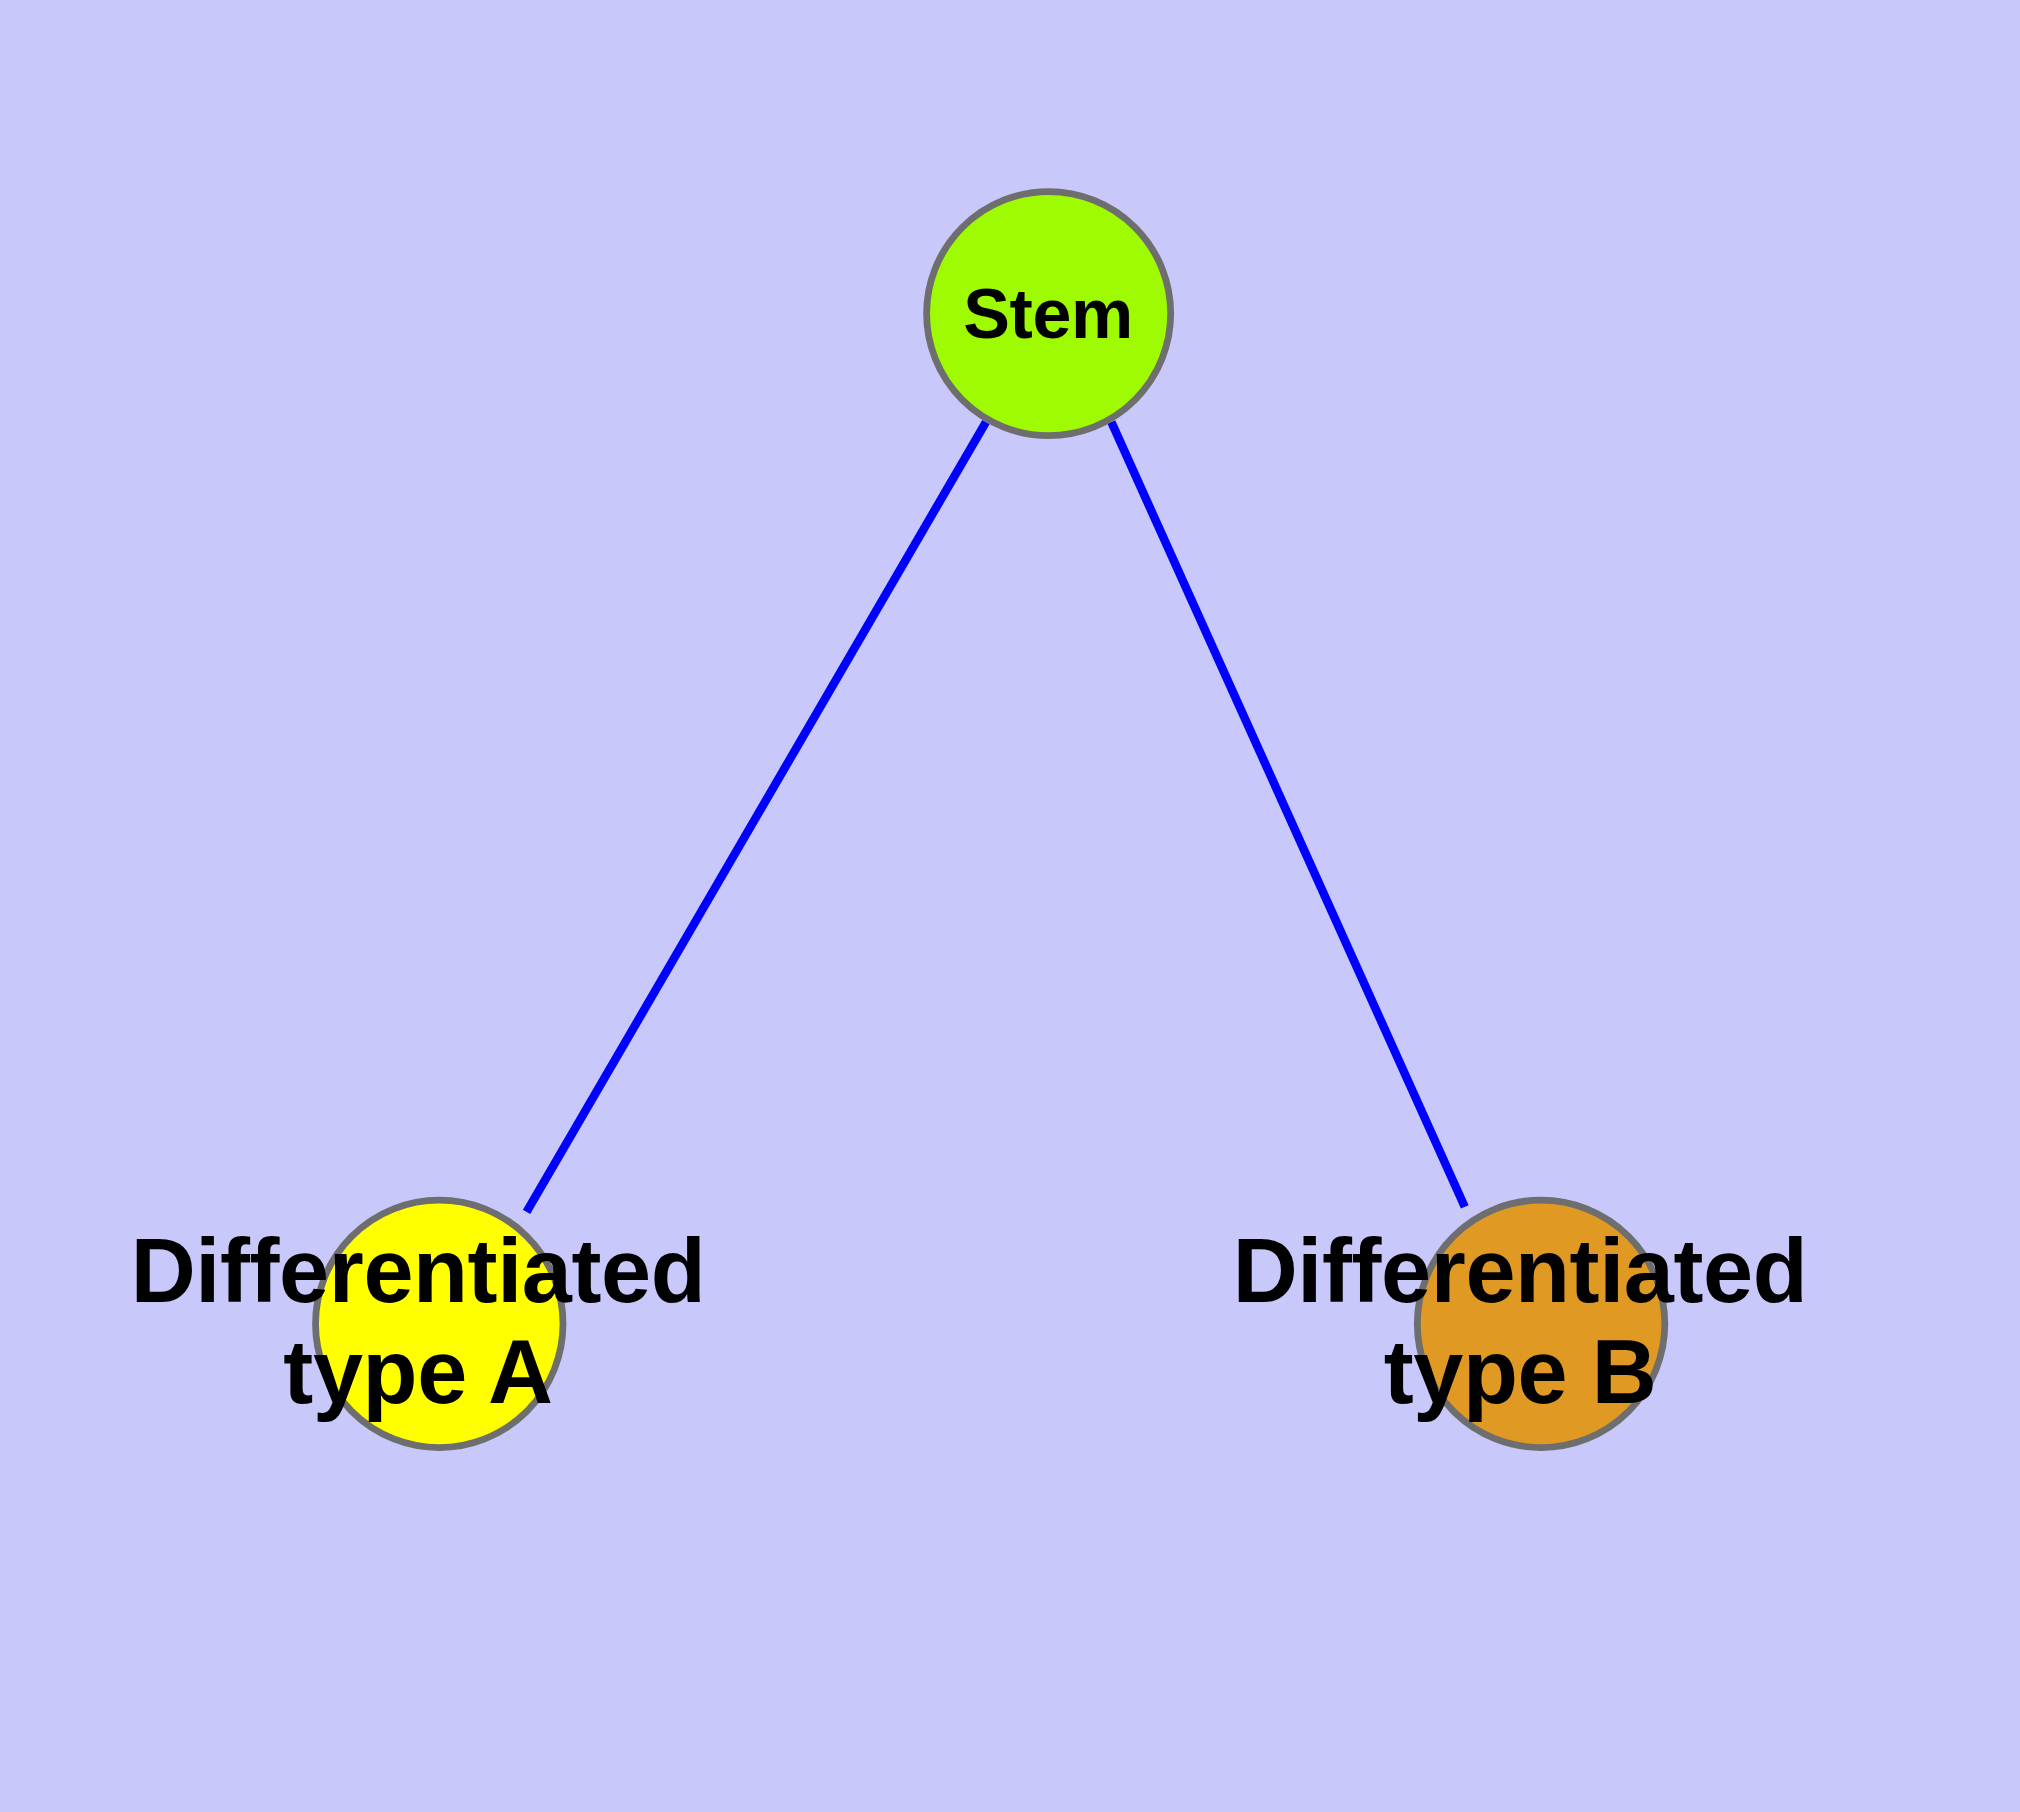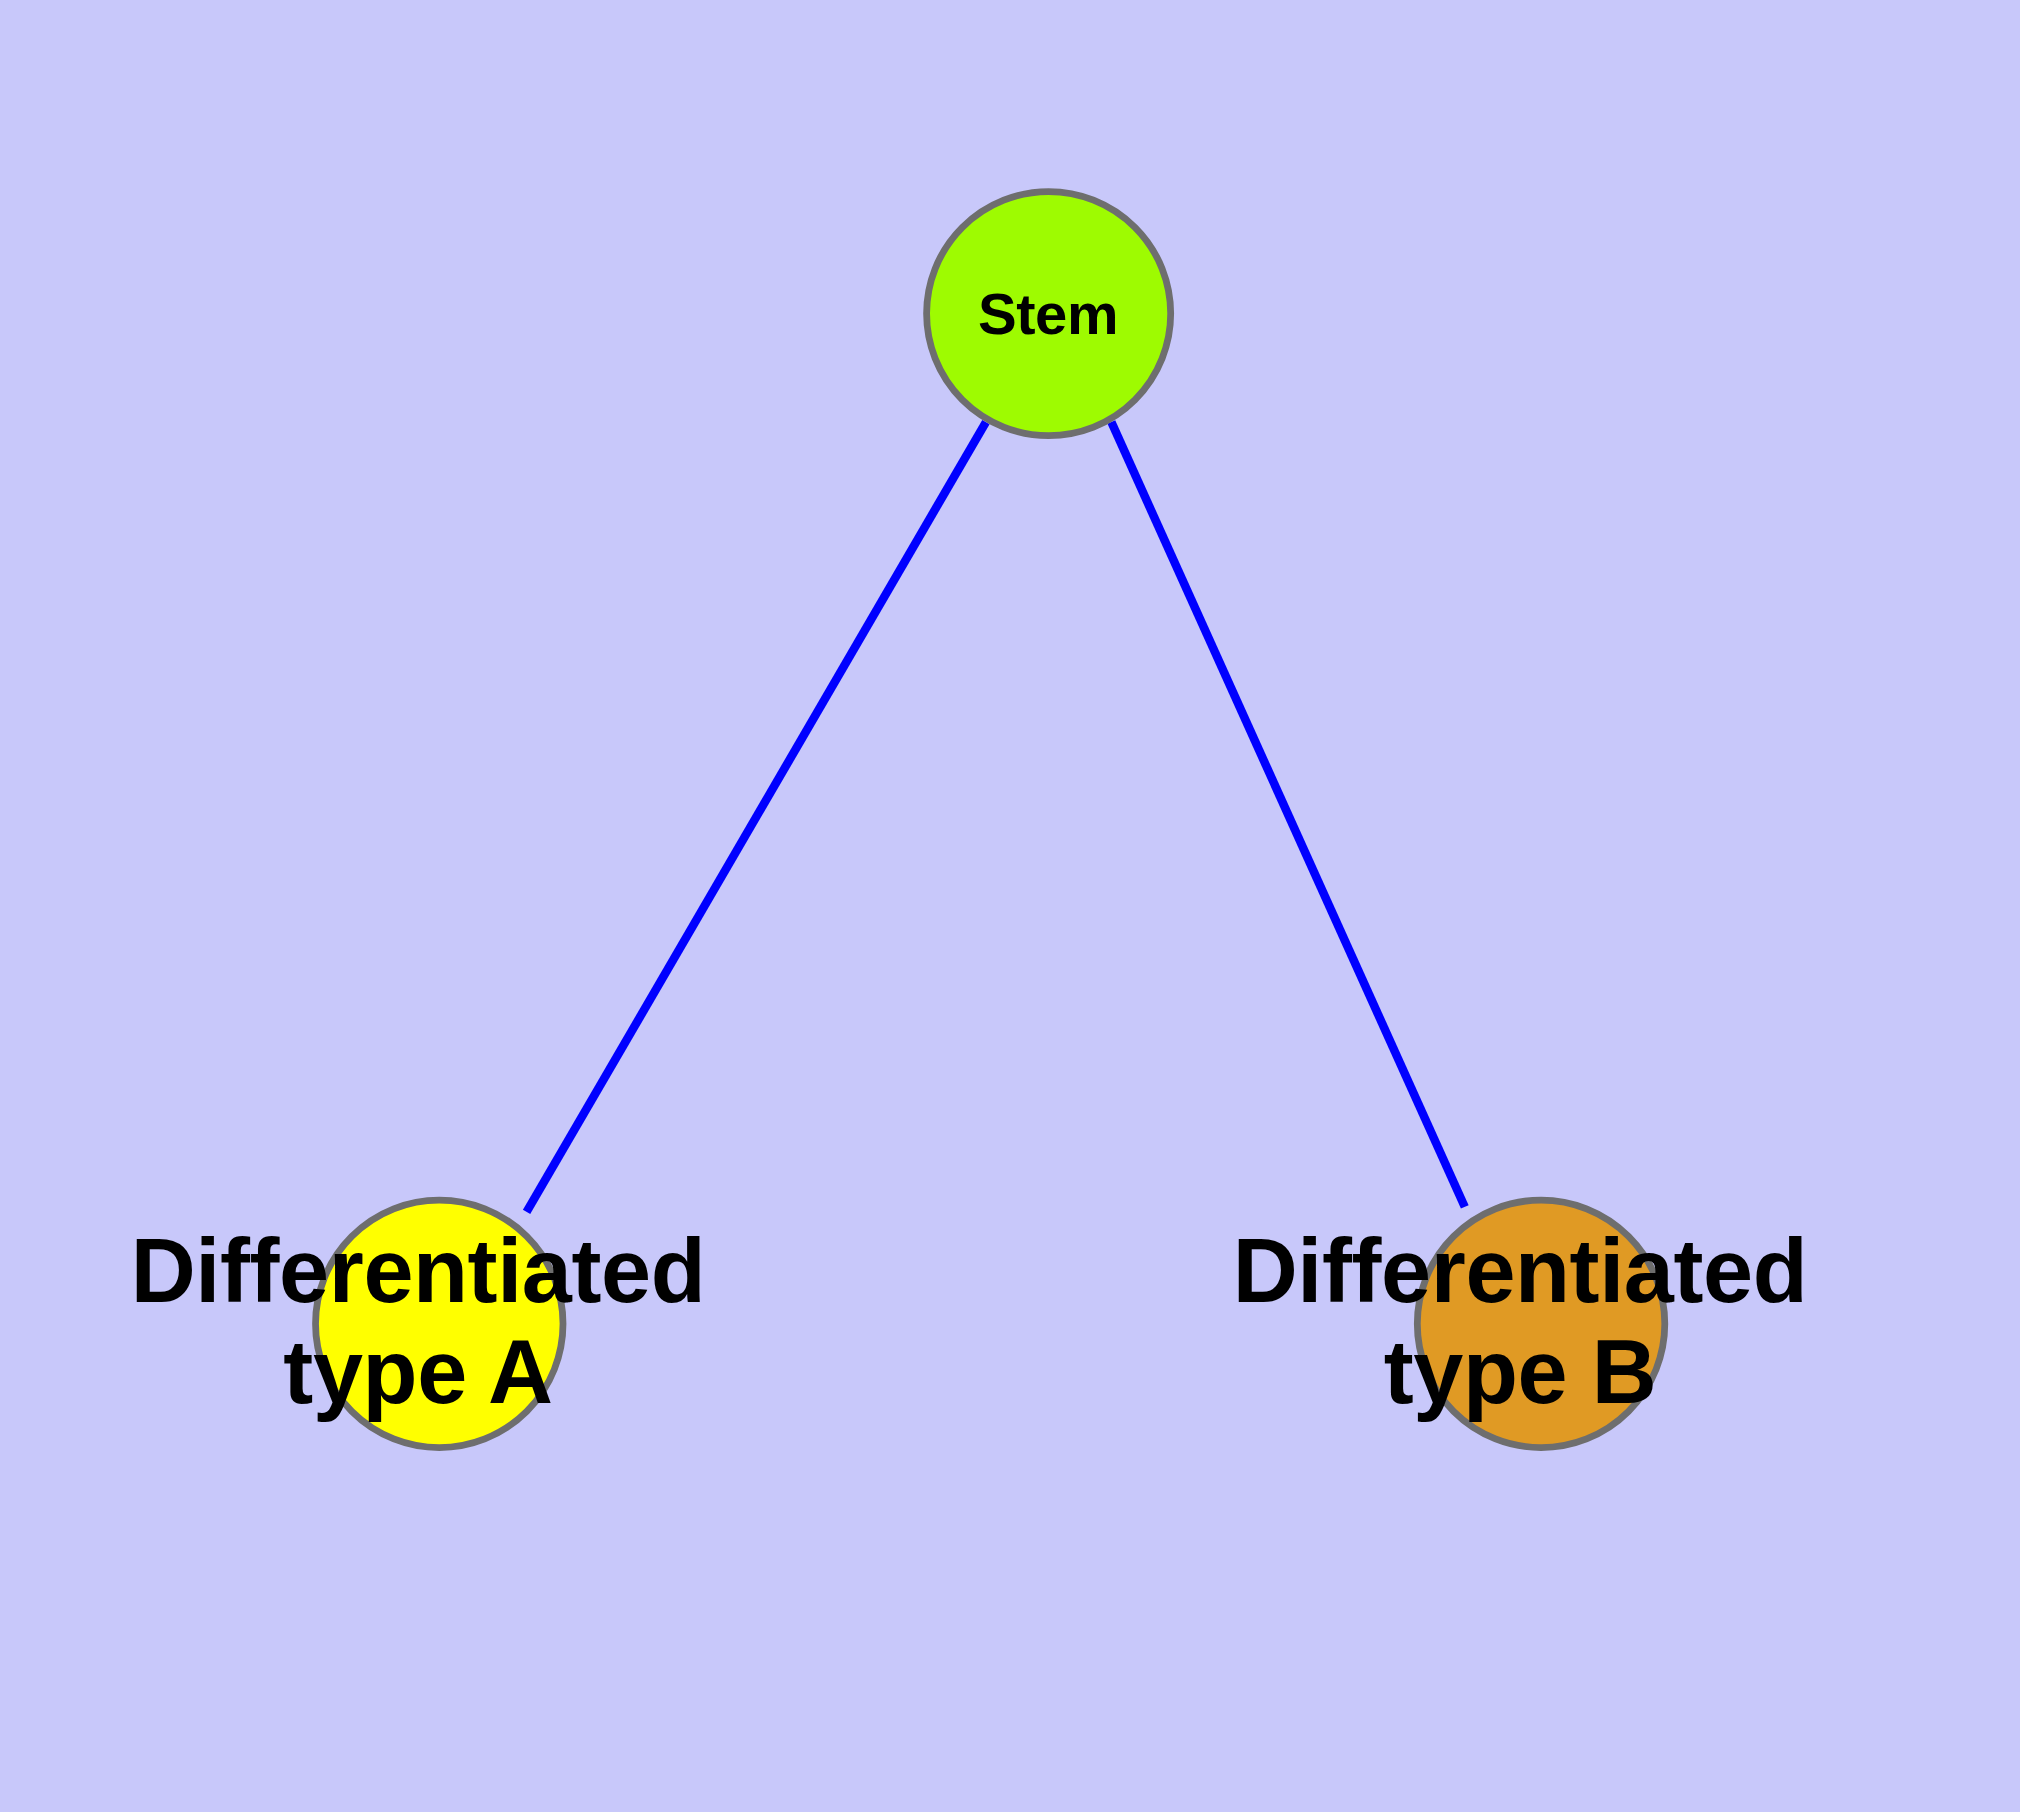--- a/index.html
+++ b/index.html
@@ -31,21 +31,21 @@
     position: absolute;
     color: #000000;
     font-weight: bold;
     text-align: center;
     line-height: 1.12;
     white-space: pre;
     pointer-events: none;
     letter-spacing: -0.4px;
   }
   #label-stem {
-    font-size: 58px;
+    font-size: 70px;
     left: 1048px;
     top: 314px;
     transform: translate(-50%, -50%);
   }
   #label-diff-a {
     font-size: 90px;
     left: 418px;
     top: 1322px;
     transform: translate(-50%, -50%);
   }

